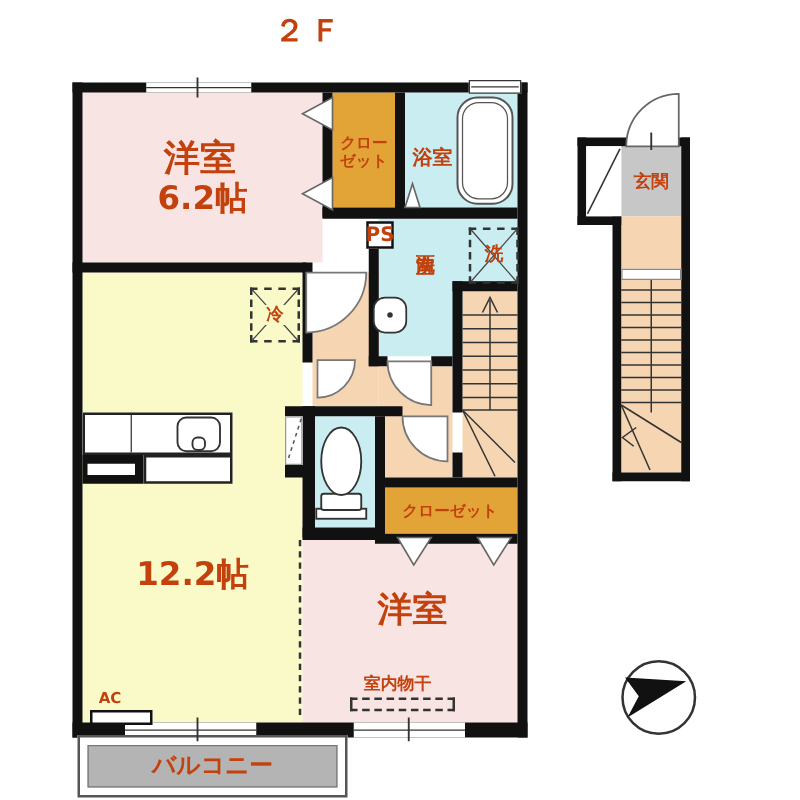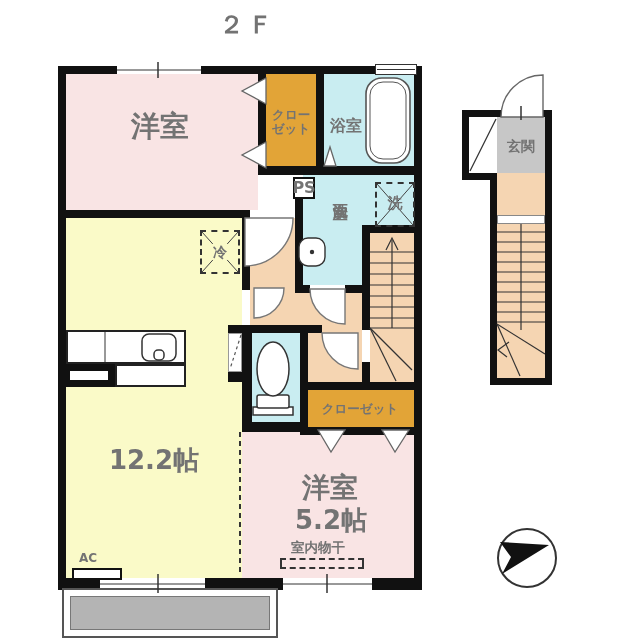--- a/index.html
+++ b/index.html
@@ -15,21 +15,21 @@
   .fill-bedroom{background:var(--c-bedroom)}
   .fill-ldk{background:var(--c-ldk)}
   .fill-wet{background:var(--c-wet)}
   .fill-closet{background:var(--c-closet)}
   .fill-hall{background:var(--c-hall)}
   .fill-entrance{background:var(--c-entrance)}
   .w{position:absolute;background:var(--c-wall);z-index:2}
   .ov{position:absolute;background:#fff;z-index:3}
   svg.gfx{position:absolute;left:0;top:0;z-index:4;pointer-events:none}
   .lbl{position:absolute;z-index:5;transform:translate(-50%,-50%);white-space:nowrap;
-       font-weight:600;color:#737373;line-height:1.15;text-align:right}
+       font-weight:600;color:#c2410c;line-height:1.15;text-align:right}
   .lbl-title{font-size:25px;font-weight:700;letter-spacing:4px}
   .lbl-room{font-size:29px}
   .lbl-size{font-size:26px}
   .lbl-mid{font-size:16px}
   .lbl-sm{font-size:12.5px}
   .lbl-vert{writing-mode:vertical-rl;text-orientation:upright;transform:none}
   .dashedbox{position:absolute;border:2px dashed #333;z-index:3;background:transparent}
 </style>
 </head>
 <body>
@@ -206,36 +206,37 @@
 
     <g>
       <circle cx="527" cy="558" r="29" fill="#fff" stroke="#333" stroke-width="2"></circle>
       <path d="M549,545 L502,574 L511,557 L500,542 Z" fill="#111"></path>
     </g>
   </svg>
 
   <div class="lbl lbl-title" style="left:248px;top:25px">２Ｆ</div>
 
   <div class="lbl lbl-room" style="left:160px;top:127px">洋室</div>
+  <div class="lbl lbl-size" style="left:162px;top:160px">6.2帖</div>
 
   <div class="lbl lbl-sm" style="left:291px;top:122px">
     <div>クロー</div>
     <div>ゼット</div>
   </div>
 
   <div class="lbl lbl-mid" style="left:346px;top:126px">浴室</div>
   <div class="lbl" style="left:304px;top:188px;font-size:16px;font-weight:700">PS</div>
   <div class="lbl lbl-vert" style="left:331px;top:192px;font-size:15px;z-index:5">洗面室</div>
   <div class="lbl lbl-mid" style="left:395px;top:204px;font-size:15px">洗</div>
   <div class="lbl" style="left:220px;top:252px;font-size:14px;background:var(--c-ldk);padding:0 1px">冷</div>
 
   <div class="lbl lbl-size" style="left:154px;top:461px">12.2帖</div>
 
   <div class="lbl lbl-sm" style="left:360px;top:409px">クローゼット</div>
 
   <div class="lbl" style="left:330px;top:488px;font-size:28px">洋室</div>
-  <div class="lbl lbl-size" style="left:331px;top:521px">5.2帖</div>
   <div class="lbl" style="left:318px;top:548px;font-size:13.5px">室内物干</div>
 
   <div class="lbl" style="left:88px;top:559px;font-size:12px;font-weight:700">AC</div>
+  <div class="lbl" style="left:170px;top:613px;font-size:19px">バルコニー</div>
   <div class="lbl" style="left:521px;top:146px;font-size:14px">玄関</div>
 
 </div>
 
 </body></html>

